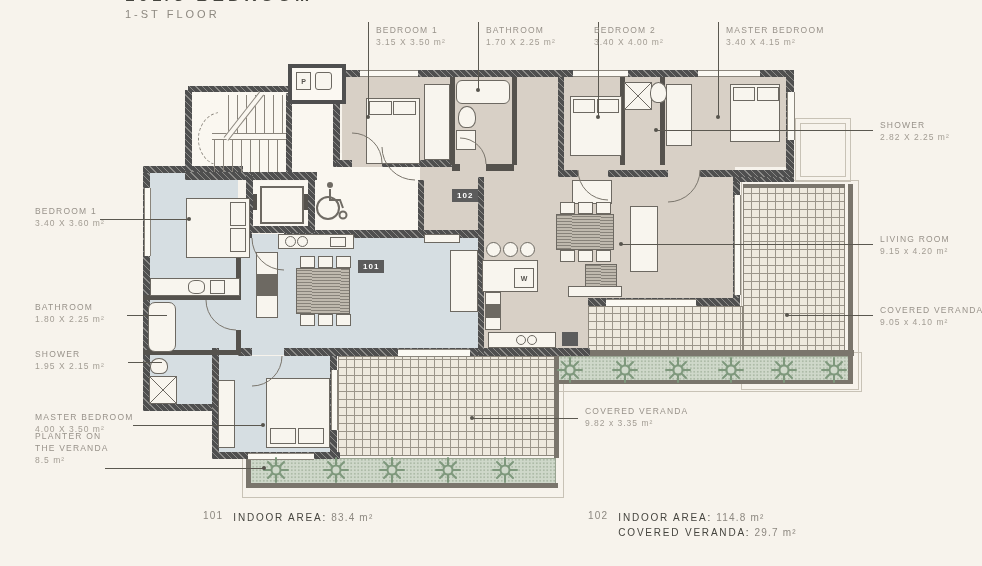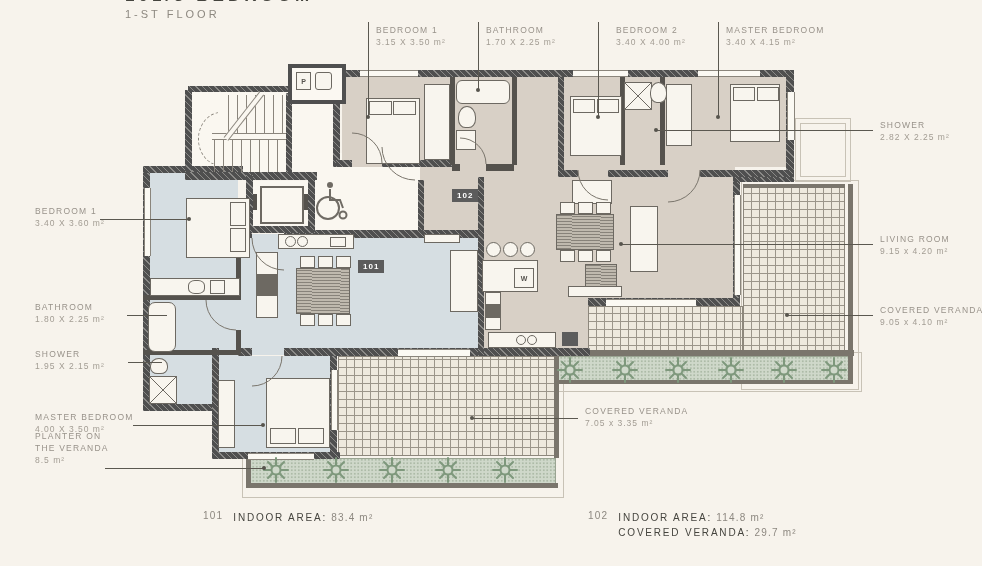--- a/index.html
+++ b/index.html
@@ -320,21 +320,21 @@
   <div class="dot" style="left:470px;top:416px"></div>
 
   <div class="lbl" style="left:376px;top:24px">
     <div class="lname">BEDROOM 1</div>
     <div class="ldim">3.15 X 3.50 m²</div>
   </div>
   <div class="lbl" style="left:486px;top:24px">
     <div class="lname">BATHROOM</div>
     <div class="ldim">1.70 X 2.25 m²</div>
   </div>
-  <div class="lbl" style="left:616px;top:24px">
+  <div class="lbl" style="left:594px;top:24px">
     <div class="lname">BEDROOM 2</div>
     <div class="ldim">3.40 X 4.00 m²</div>
   </div>
   <div class="lbl" style="left:726px;top:24px">
     <div class="lname">MASTER BEDROOM</div>
     <div class="ldim">3.40 X 4.15 m²</div>
   </div>
 
   <div class="lbl" style="left:880px;top:119px">
     <div class="lname">SHOWER</div>
@@ -365,21 +365,21 @@
     <div class="lname">MASTER BEDROOM</div>
     <div class="ldim">4.00 X 3.50 m²</div>
   </div>
   <div class="lbl" style="left:35px;top:430px">
     <div class="lname wrap">PLANTER ON THE VERANDA</div>
     <div class="ldim">8.5 m²</div>
   </div>
 
   <div class="lbl" style="left:585px;top:405px">
     <div class="lname">COVERED VERANDA</div>
-    <div class="ldim">7.05 x 3.35 m²</div>
+    <div class="ldim">9.82 x 3.35 m²</div>
   </div>
 
   <div class="sum" style="left:203px;top:510px">
     <span class="sunit">101</span>
     <div>
       <div class="srow"><span class="slab">INDOOR AREA:</span> <span class="sval">83.4 m²</span></div>
     </div>
   </div>
   <div class="sum" style="left:588px;top:510px">
     <span class="sunit">102</span>

